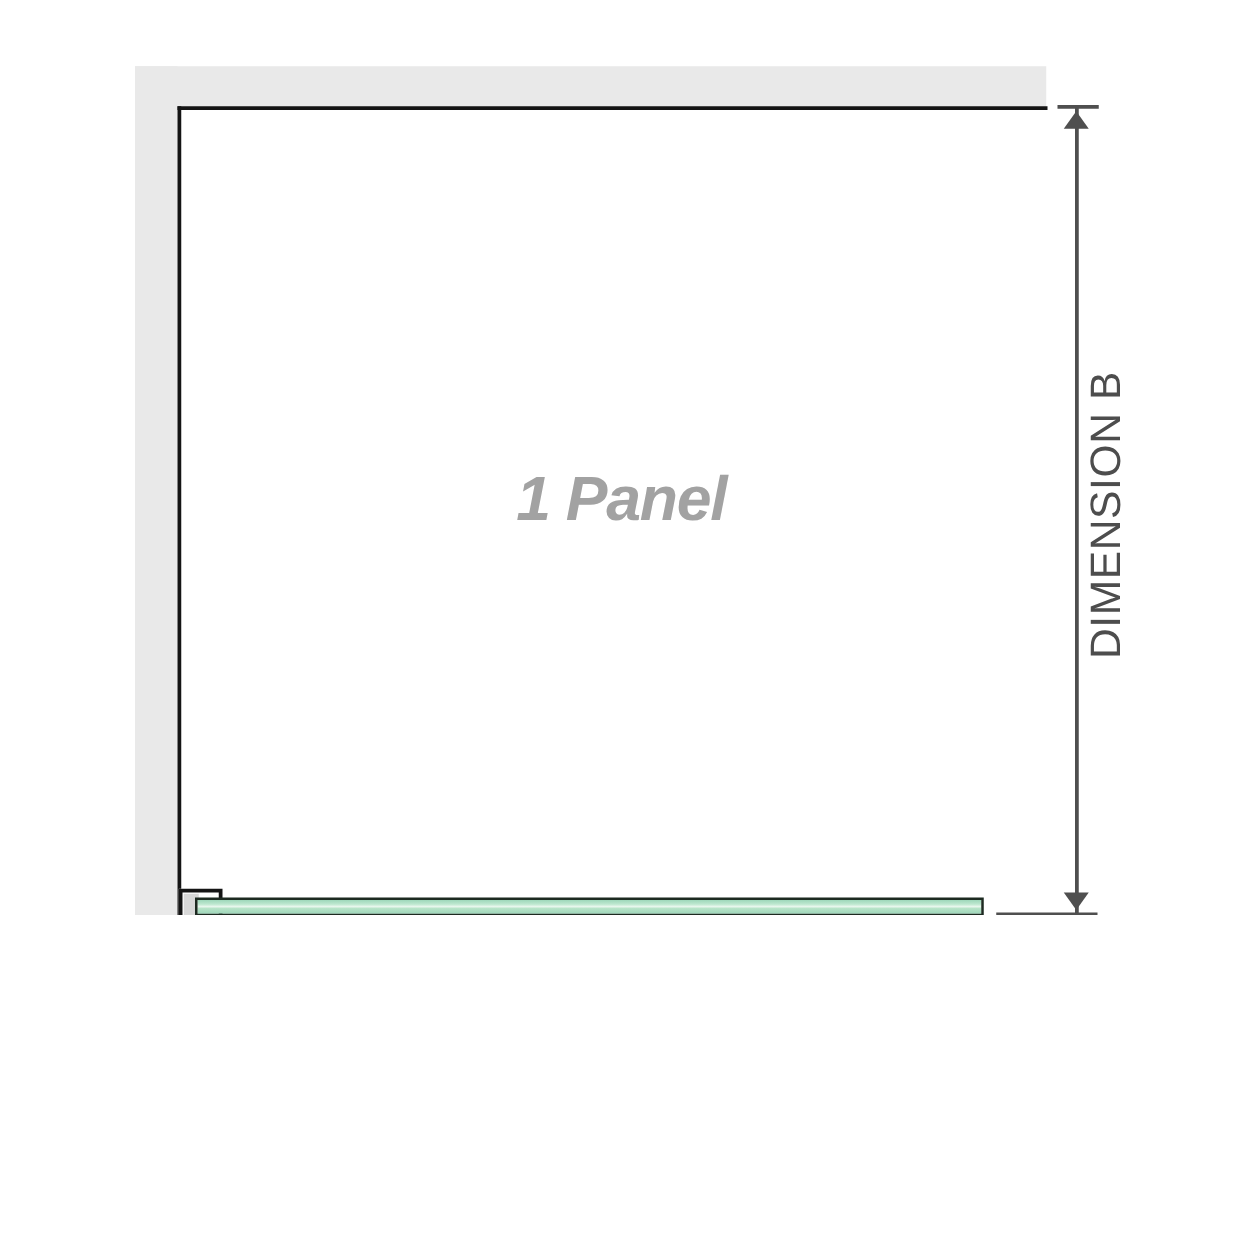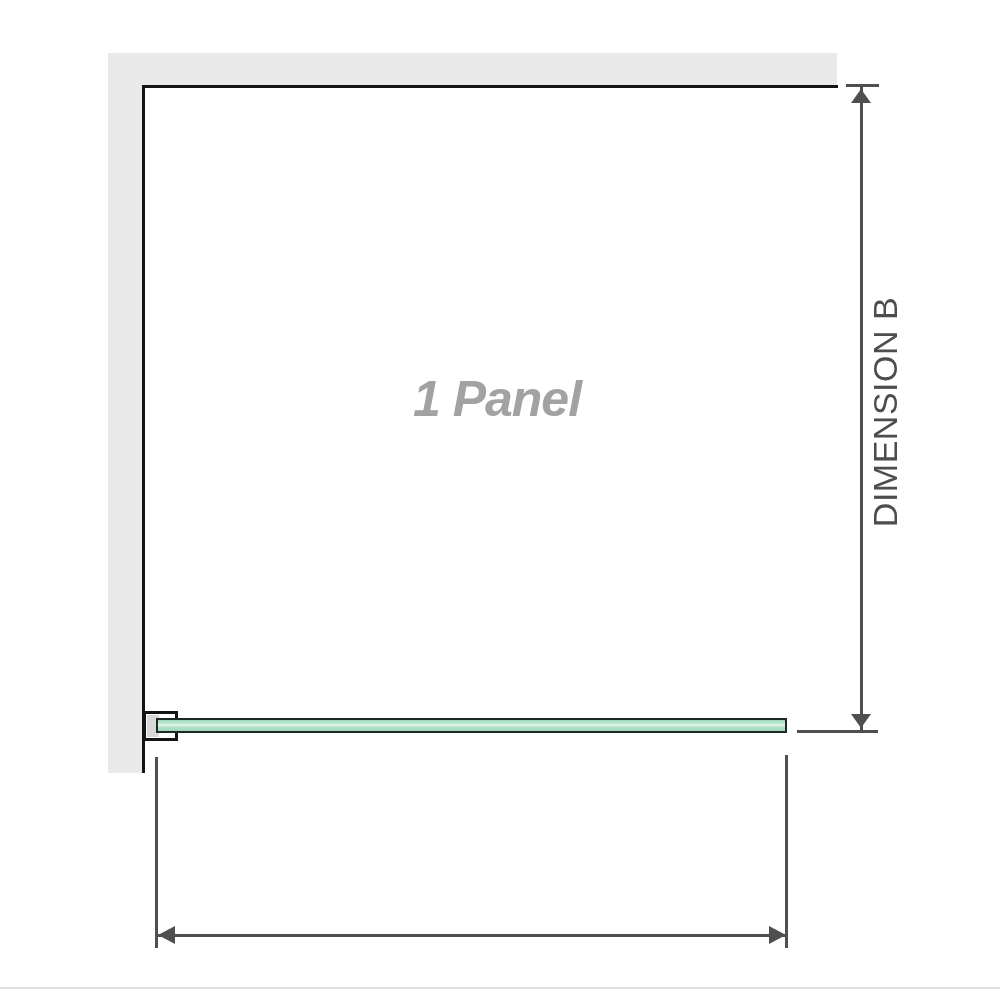--- a/index.html
+++ b/index.html
@@ -1,17 +1,17 @@
 <!DOCTYPE html>
 <html style="--wall: #e9e9e9; --outline: #141414; --dim: #4f4f4f; --label: #4d4d4d; --panel-text: #a2a2a2; --glass-hi: #e9f7ee; --glass-border: #1d2a21; --bracket-fill: #d8d8d8; --edge: #e0dddd;"><head>
 <meta charset="utf-8">
 <style>
   html,body{margin:0;padding:0;background:#fff;}
   .stage{
-    position:relative;width:1000px;height:1000px;background:#fff;overflow:hidden;
+    position:relative;width:1000px;height:732px;background:#fff;overflow:hidden;
     font-family:"Liberation Sans",sans-serif;
   }
   .abs{position:absolute;}
 
   
   .wall-top{left:108px;top:53px;width:729px;height:33px;background:var(--wall,#e9e9e9);}
   .wall-left{left:108px;top:53px;width:34px;height:720px;background:var(--wall,#e9e9e9);}
 
   
   .outline-top{left:142px;top:85px;width:696px;height:3px;background:var(--outline,#141414);}

